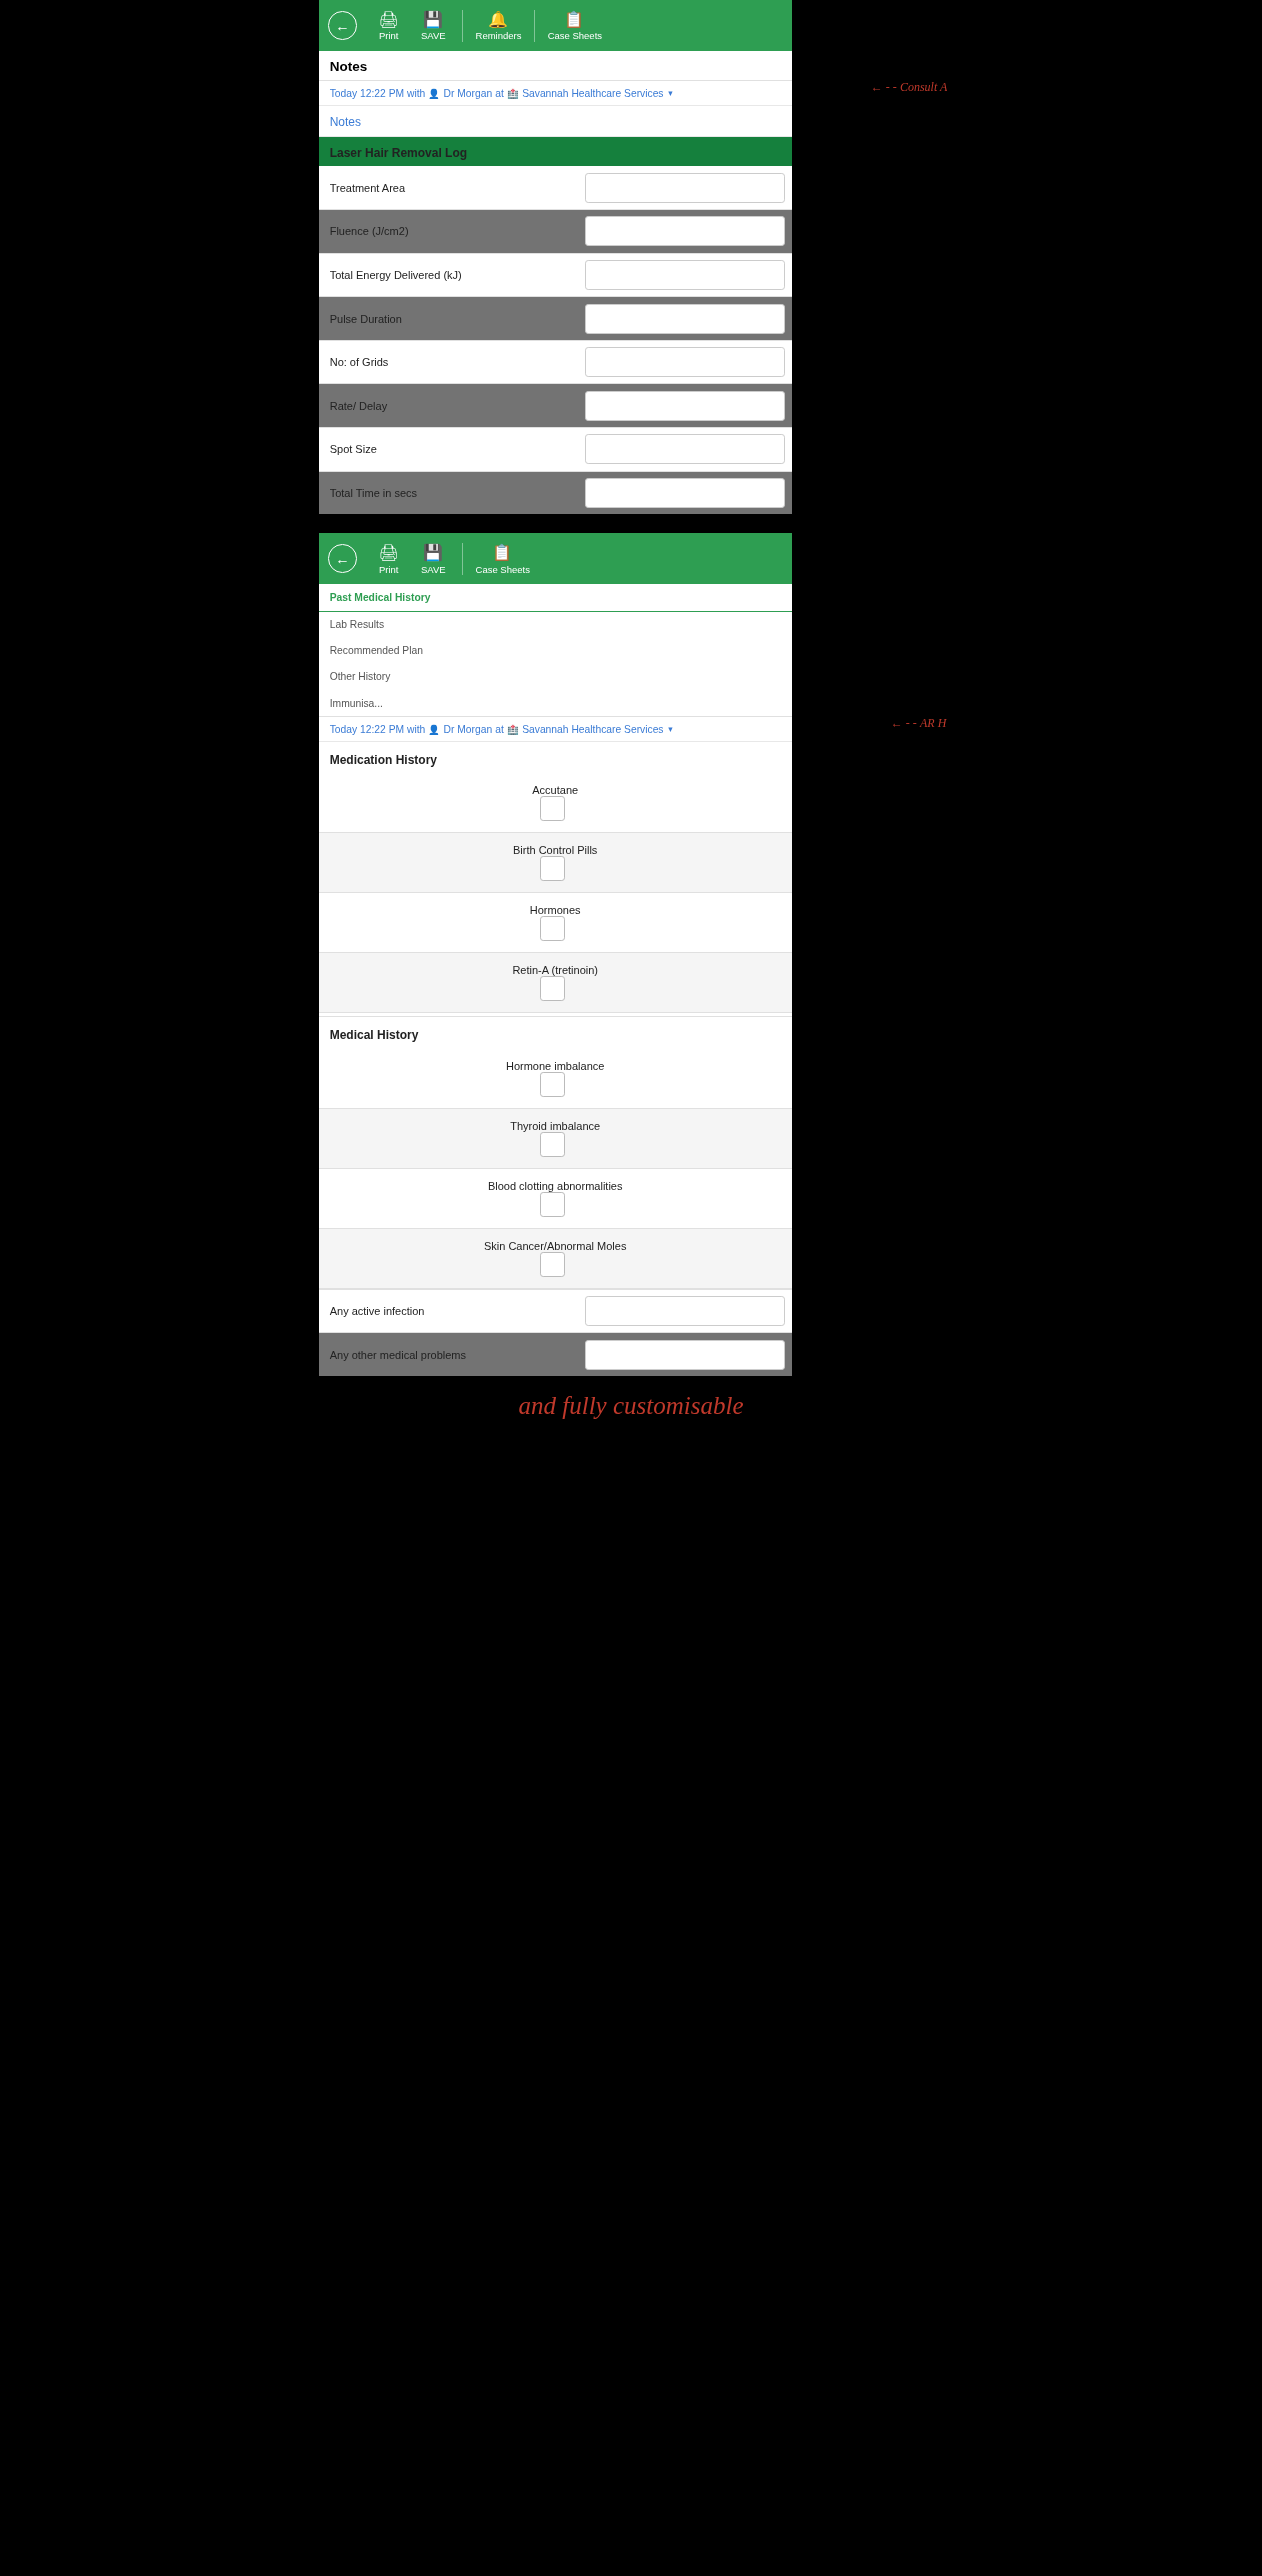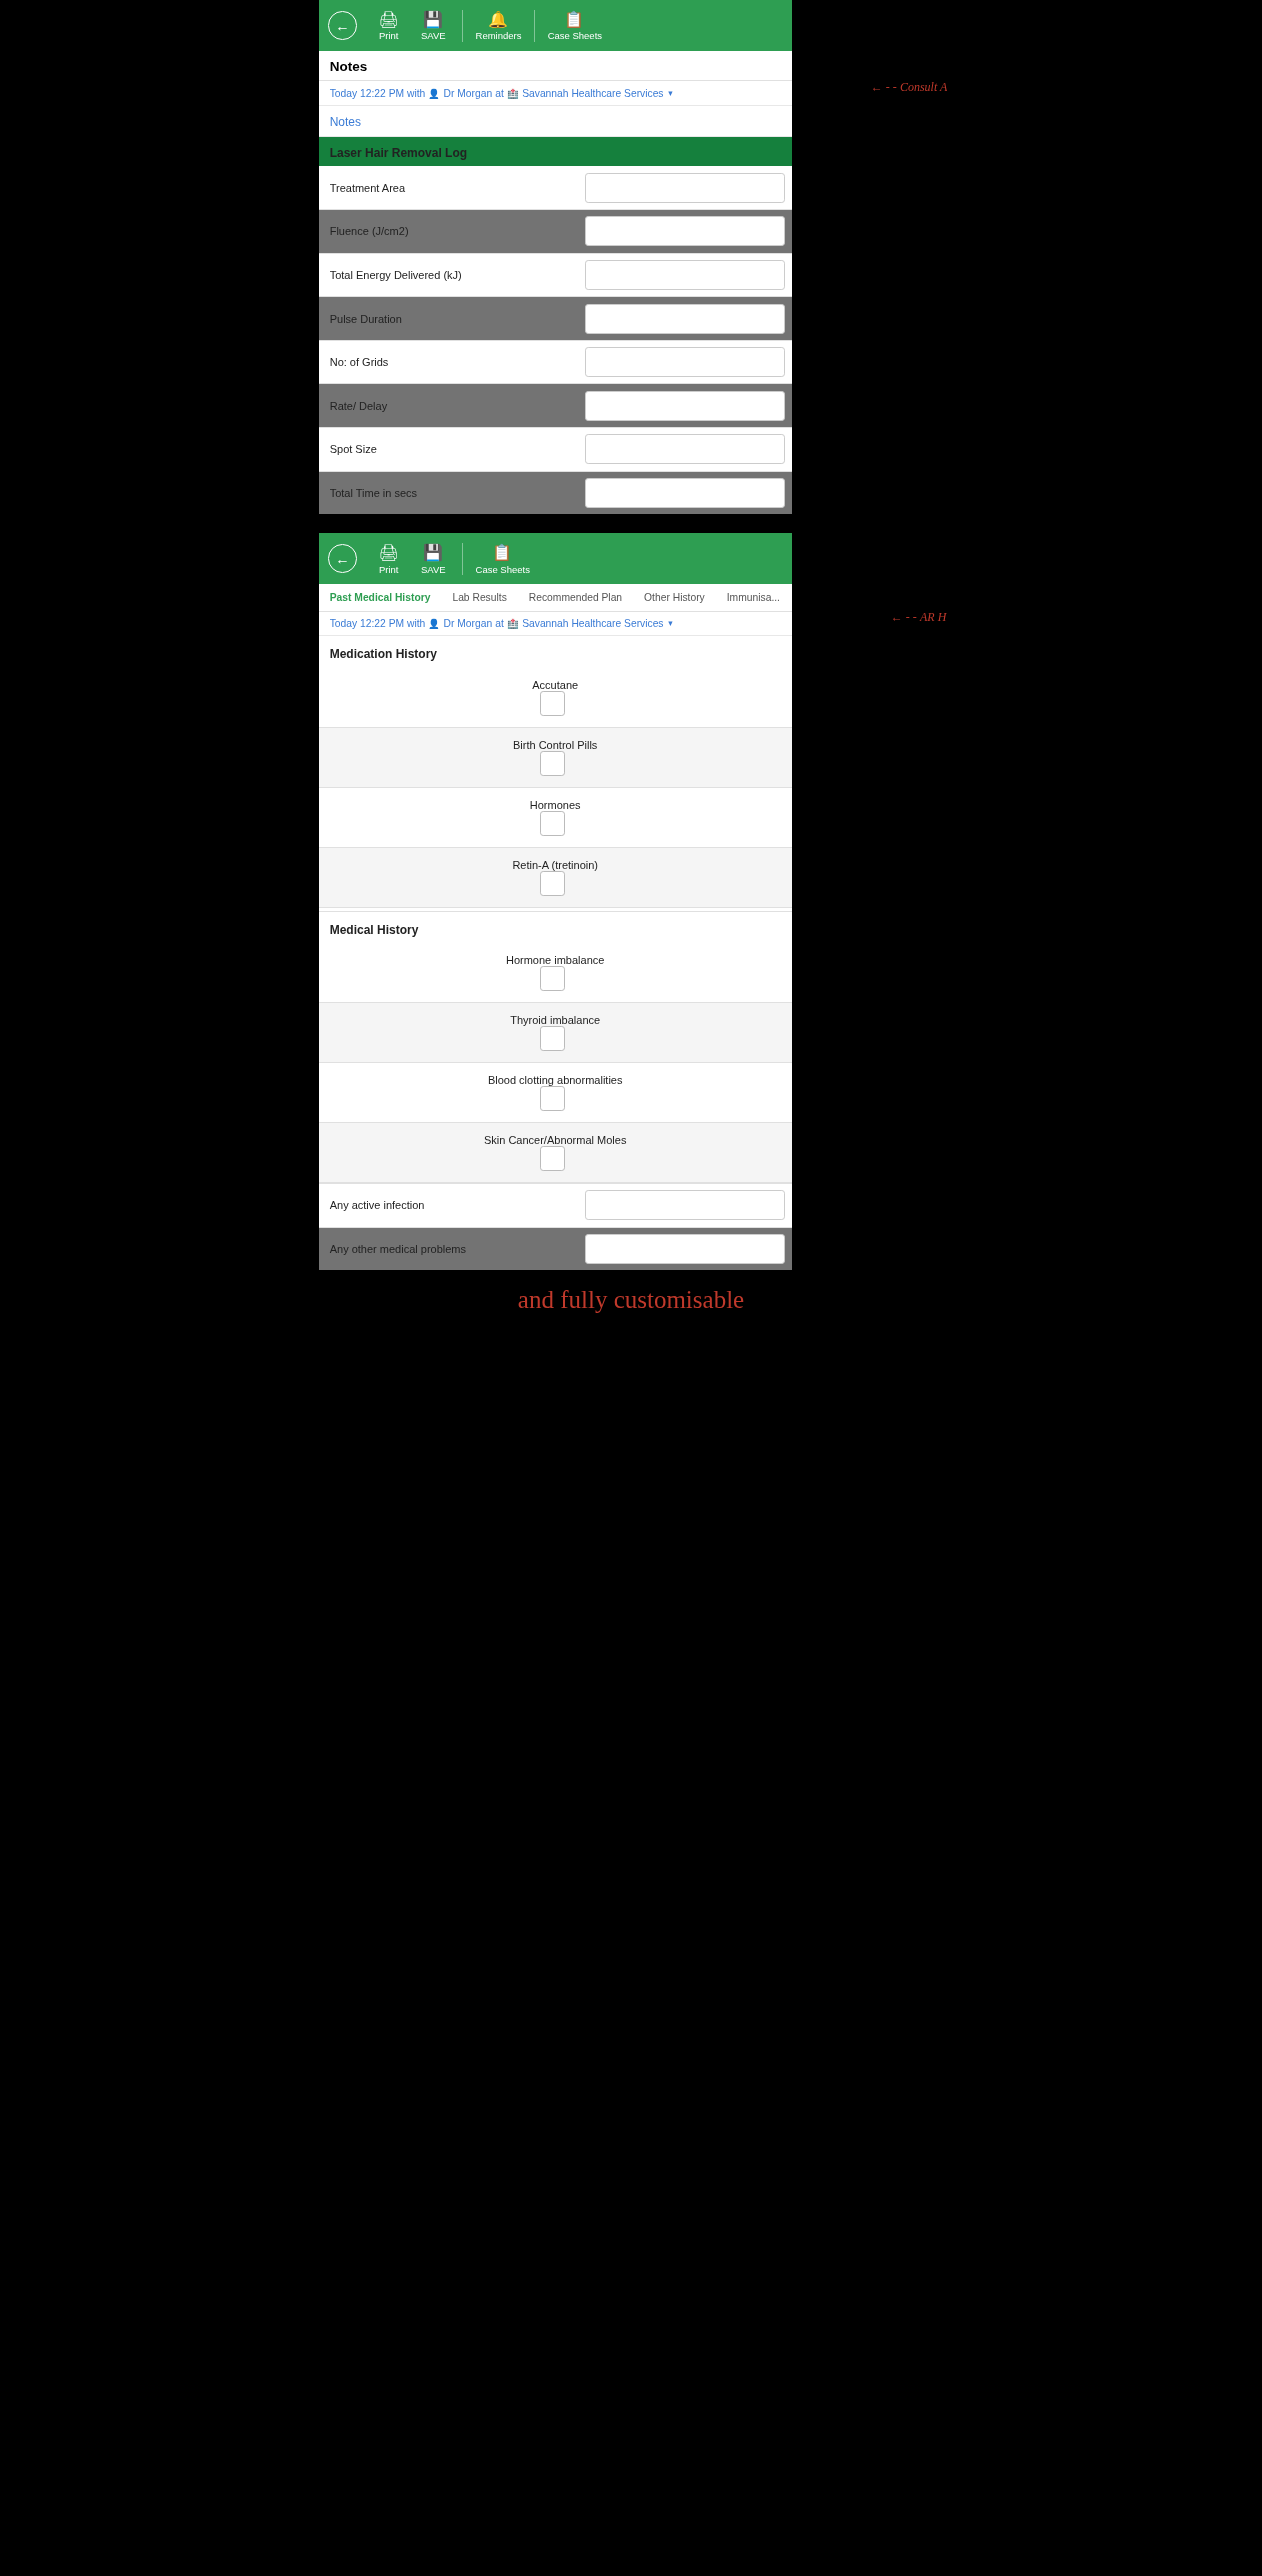--- a/index.html
+++ b/index.html
@@ -162,20 +162,21 @@
       background: #fff;
       border-radius: 3.2px;
       margin-right: 6.3px;
     }
 
     
     .tabs-bar {
       display: flex;
       border-bottom: 1.6px solid #e0e0e0;
       overflow: hidden;
+      flex-direction: column;
     }
     .tab {
       padding: 8px 11px;
       font-size: 10.3px;
       color: #555;
       cursor: pointer;
       white-space: nowrap;
       border-bottom: 1.6px solid transparent;
       margin-bottom: -1.6px;
     }
@@ -190,20 +191,21 @@
       padding: 11px 11px 6.3px;
       font-size: 12px;
       font-weight: 600;
       color: #222;
     }
 
     .bottom-annotation {
       color: #c0392b;
       font-family: 'Comic Sans MS', cursive;
       font-size: 25px;
+      font-style: italic;
       text-align: center;
       padding: 16px;
       background: #000;
     }
 
     .panel-wrapper {
       position: relative;
       display: inline-block;
     }
 

